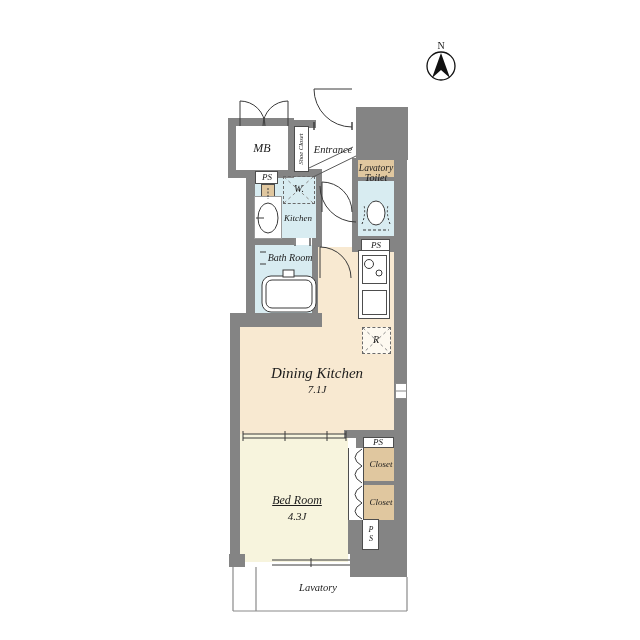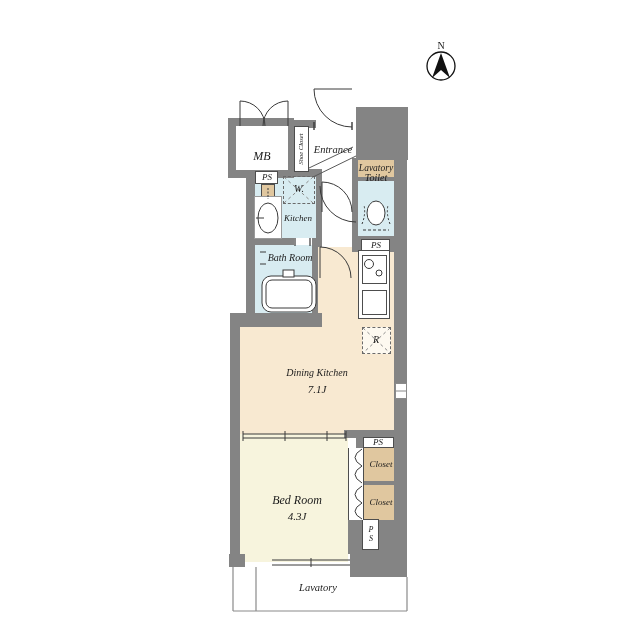--- a/index.html
+++ b/index.html
@@ -148,33 +148,33 @@
     <path d="M395,391 H407" stroke="#8a8a8a" stroke-width="1"></path>
     <path d="M268,188 V199" stroke="#3a3a3a" stroke-width="1" stroke-dasharray="2,1.5"></path>
 
     <g>
       <circle cx="441" cy="66" r="14" stroke="#111" stroke-width="1.3"></circle>
       <polygon points="441,53 432,78 441,70 450,78" fill="#111"></polygon>
     </g>
   </svg>
 
   <div class="lbl" style="left:441px;top:46px;font-size:10px;font-style:normal;">N</div>
-  <div class="lbl" style="left:262px;top:148px;font-size:12px;margin-top:8px;">MB</div>
+  <div class="lbl" style="left:262px;top:148px;font-size:12px;">MB</div>
   <div class="lbl vert" style="left:301px;top:149px;font-size:6.5px;">Shoe Closet</div>
   <div class="lbl" style="left:333px;top:150px;font-size:10.5px;text-align:right;">Entrance</div>
   <div class="lbl" style="left:376px;top:169px;font-size:9.5px;">Lavatory</div>
   <div class="lbl" style="left:376px;top:178px;font-size:10px;">Toilet</div>
   <div class="lbl" style="left:299px;top:189px;font-size:10px;">W.</div>
   <div class="lbl" style="left:267px;top:177px;font-size:9px;">PS</div>
   <div class="lbl" style="left:298px;top:218px;font-size:9px;">Kitchen</div>
   <div class="lbl" style="left:376px;top:245px;font-size:9px;">PS</div>
   <div class="lbl" style="left:290px;top:258px;font-size:10px;">Bath Room</div>
-  <div class="lbl" style="left:317px;top:373px;font-size:10px;">Dining Kitchen</div>
+  <div class="lbl" style="left:317px;top:373px;font-size:15px;">Dining Kitchen</div>
   <div class="lbl" style="left:317px;top:389px;font-size:11px;">7.1J</div>
   <div class="lbl" style="left:376px;top:340px;font-size:10px;">R</div>
   <div class="lbl" style="left:378px;top:442px;font-size:9px;">PS</div>
   <div class="lbl" style="left:381px;top:464px;font-size:9px;">Closet</div>
   <div class="lbl" style="left:381px;top:502px;font-size:9px;">Closet</div>
-  <div class="lbl" style="left:297px;top:500px;font-size:12px;">Bed Room</div>
+  <div class="lbl" style="left:297px;top:500px;font-size:12px;text-decoration:underline;">Bed Room</div>
   <div class="lbl" style="left:297px;top:516px;font-size:11px;">4.3J</div>
   <div class="lbl upright" style="left:370.5px;top:534px;font-size:8px;letter-spacing:0;">PS</div>
   <div class="lbl" style="left:318px;top:588px;font-size:10.5px;">Lavatory</div>
 </div>
 
 </body></html>

